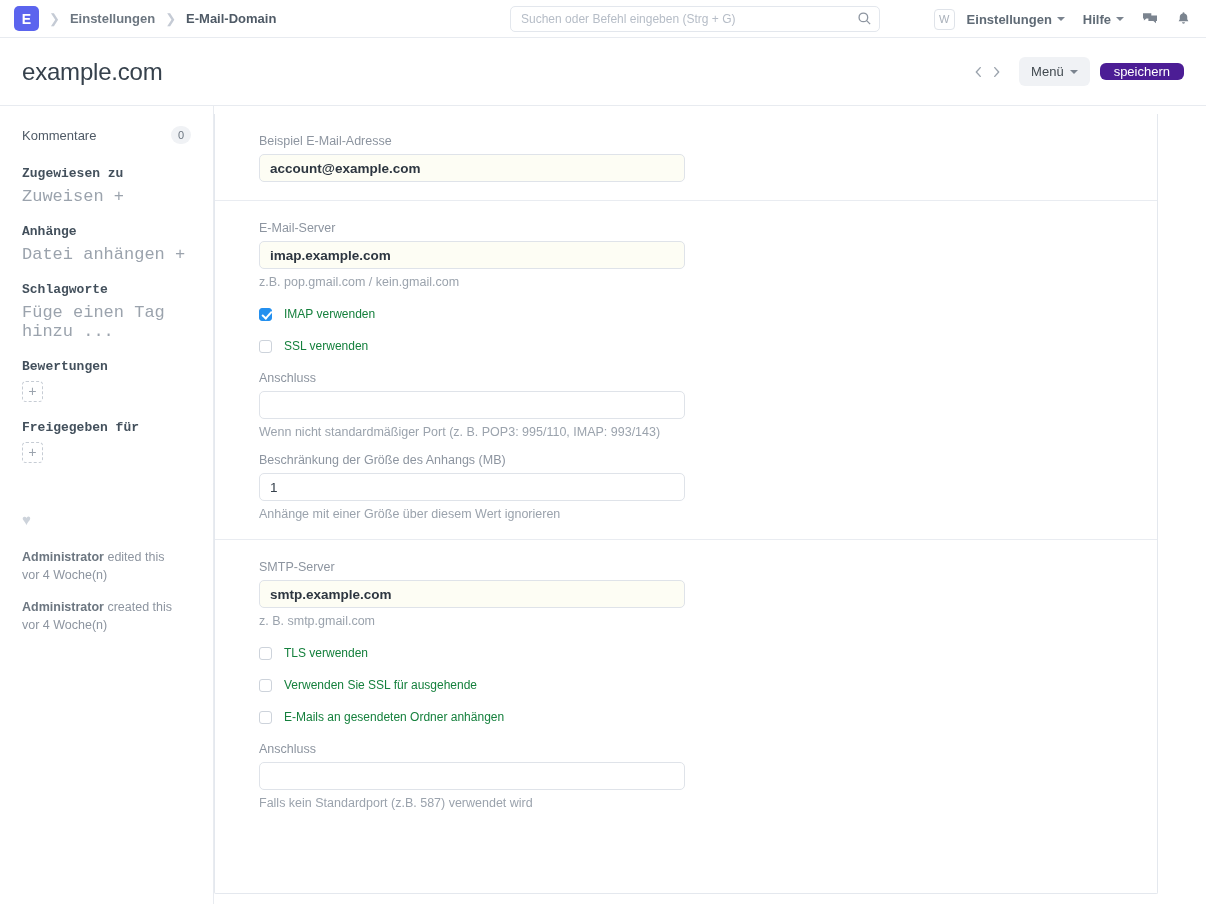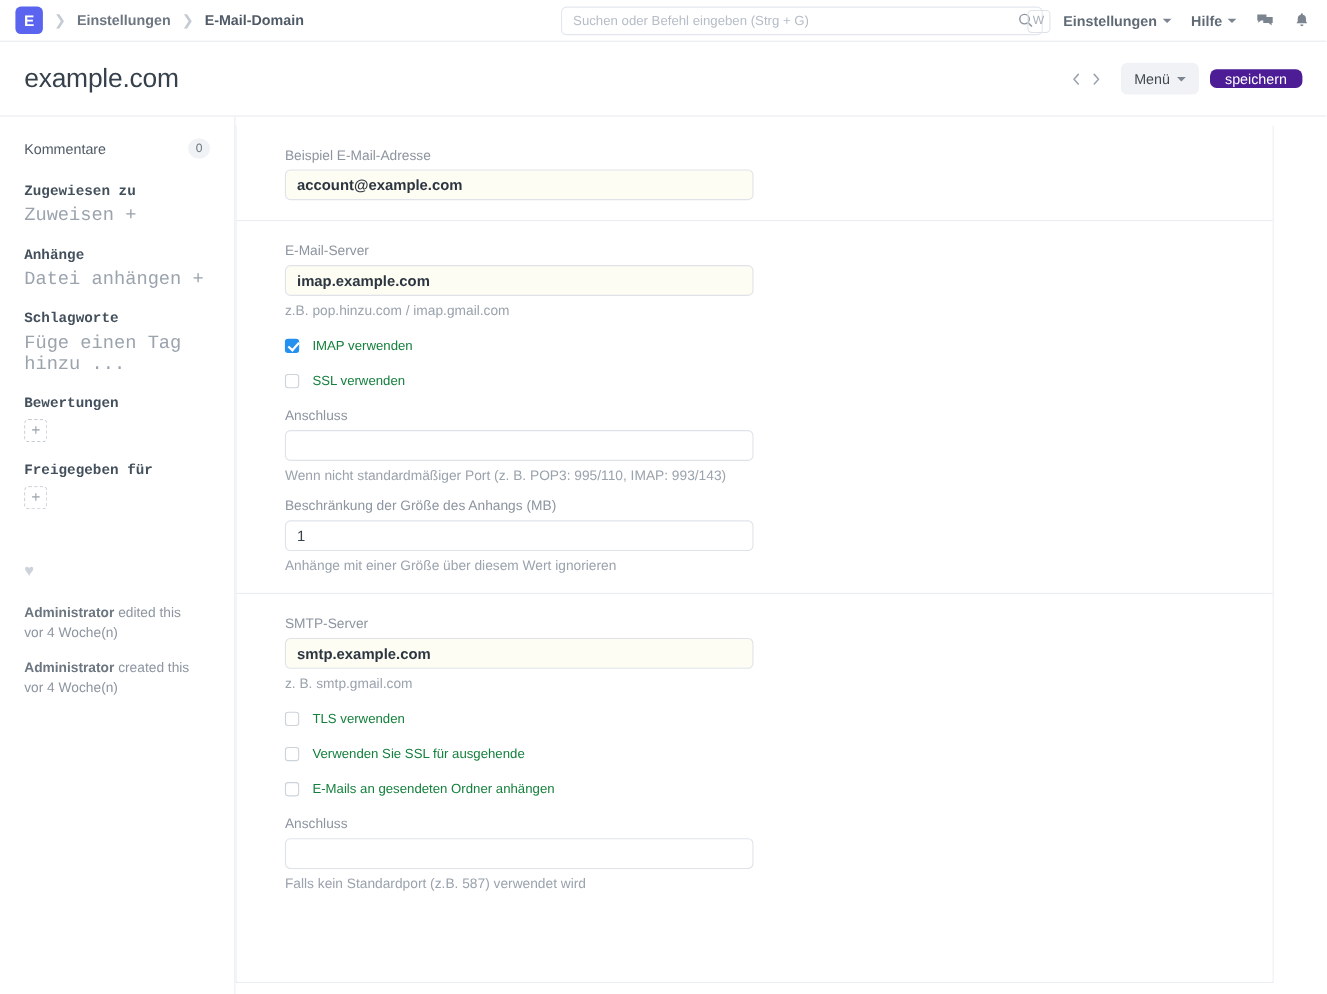--- a/index.html
+++ b/index.html
@@ -43,21 +43,21 @@
     font-weight: bold;
     color: #6c7680;
     white-space: nowrap;
   }
   .crumb.active { color: #4f5a66; }
 
   .search-wrap {
     position: absolute;
     left: 510px;
     top: 6px;
-    width: 438px;
+    width: 370px;
     height: 26px;
   }
   .search-input {
     width: 100%; height: 26px;
     border: 1px solid #e3e7ed;
     border-radius: 5px;
     background: #ffffff;
     font-size: 12px;
     color: #6c7680;
     padding: 0 28px 0 10px;
@@ -444,21 +444,21 @@
         <div class="field-block">
           <div class="field-label">Beispiel E-Mail-Adresse</div>
           <input class="field-input" value="account@example.com" style="">
         </div>
       </div>
 
       <div class="section">
         <div class="field-block">
           <div class="field-label">E-Mail-Server</div>
           <input class="field-input" value="imap.example.com" style="">
-          <div class="field-hint">z.B. pop.hinzu.com / imap.gmail.com</div>
+          <div class="field-hint">z.B. pop.gmail.com / kein.gmail.com</div>
         </div>
 
         <div class="cb-row">
           <span class="cb checked"></span>
           <span class="cb-label">IMAP verwenden</span>
         </div>
 
         <div class="cb-row">
           <span class="cb"></span>
           <span class="cb-label">SSL verwenden</span>

